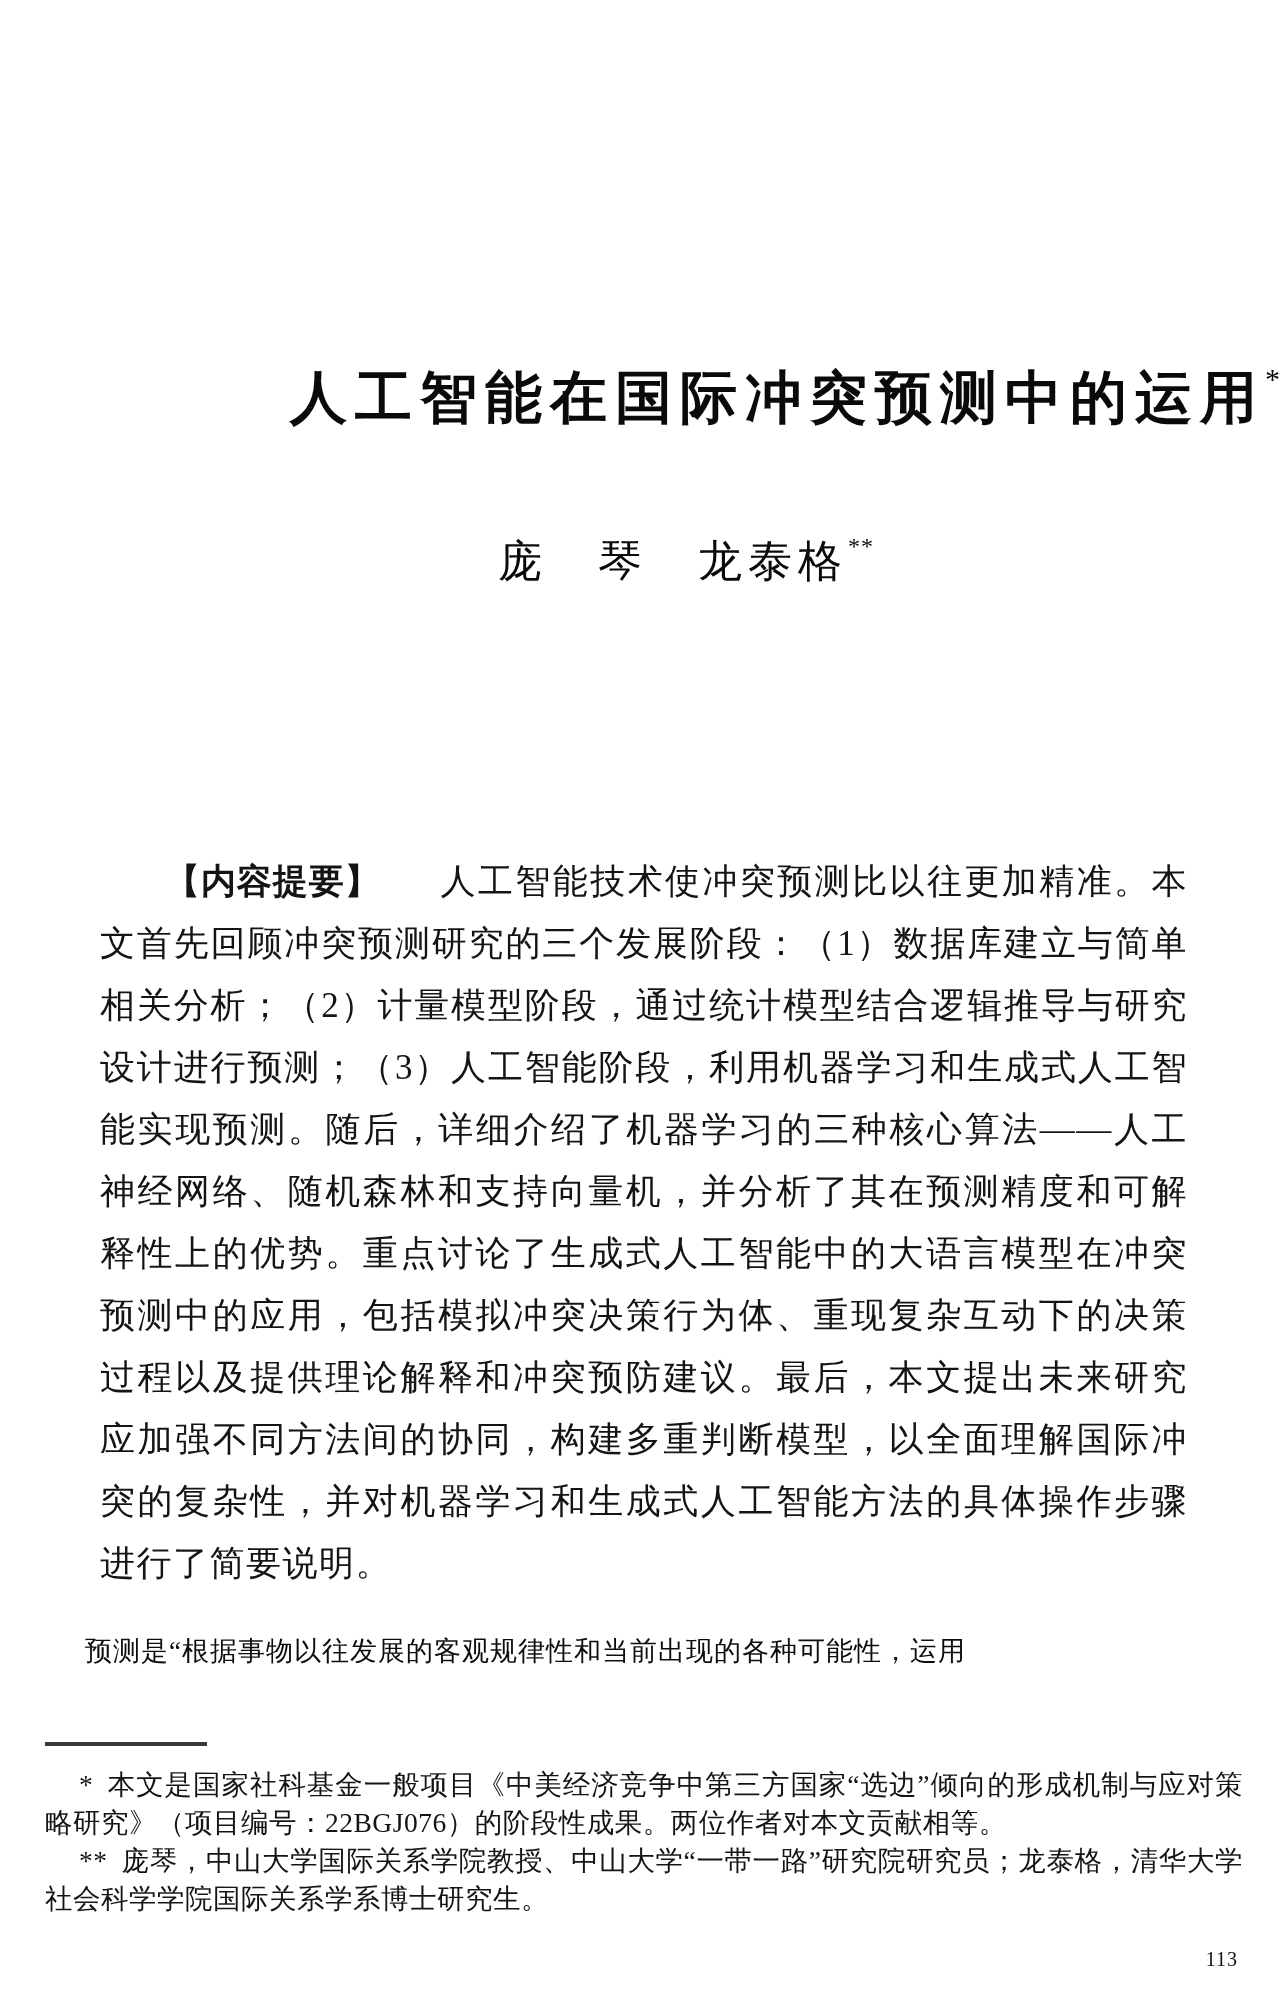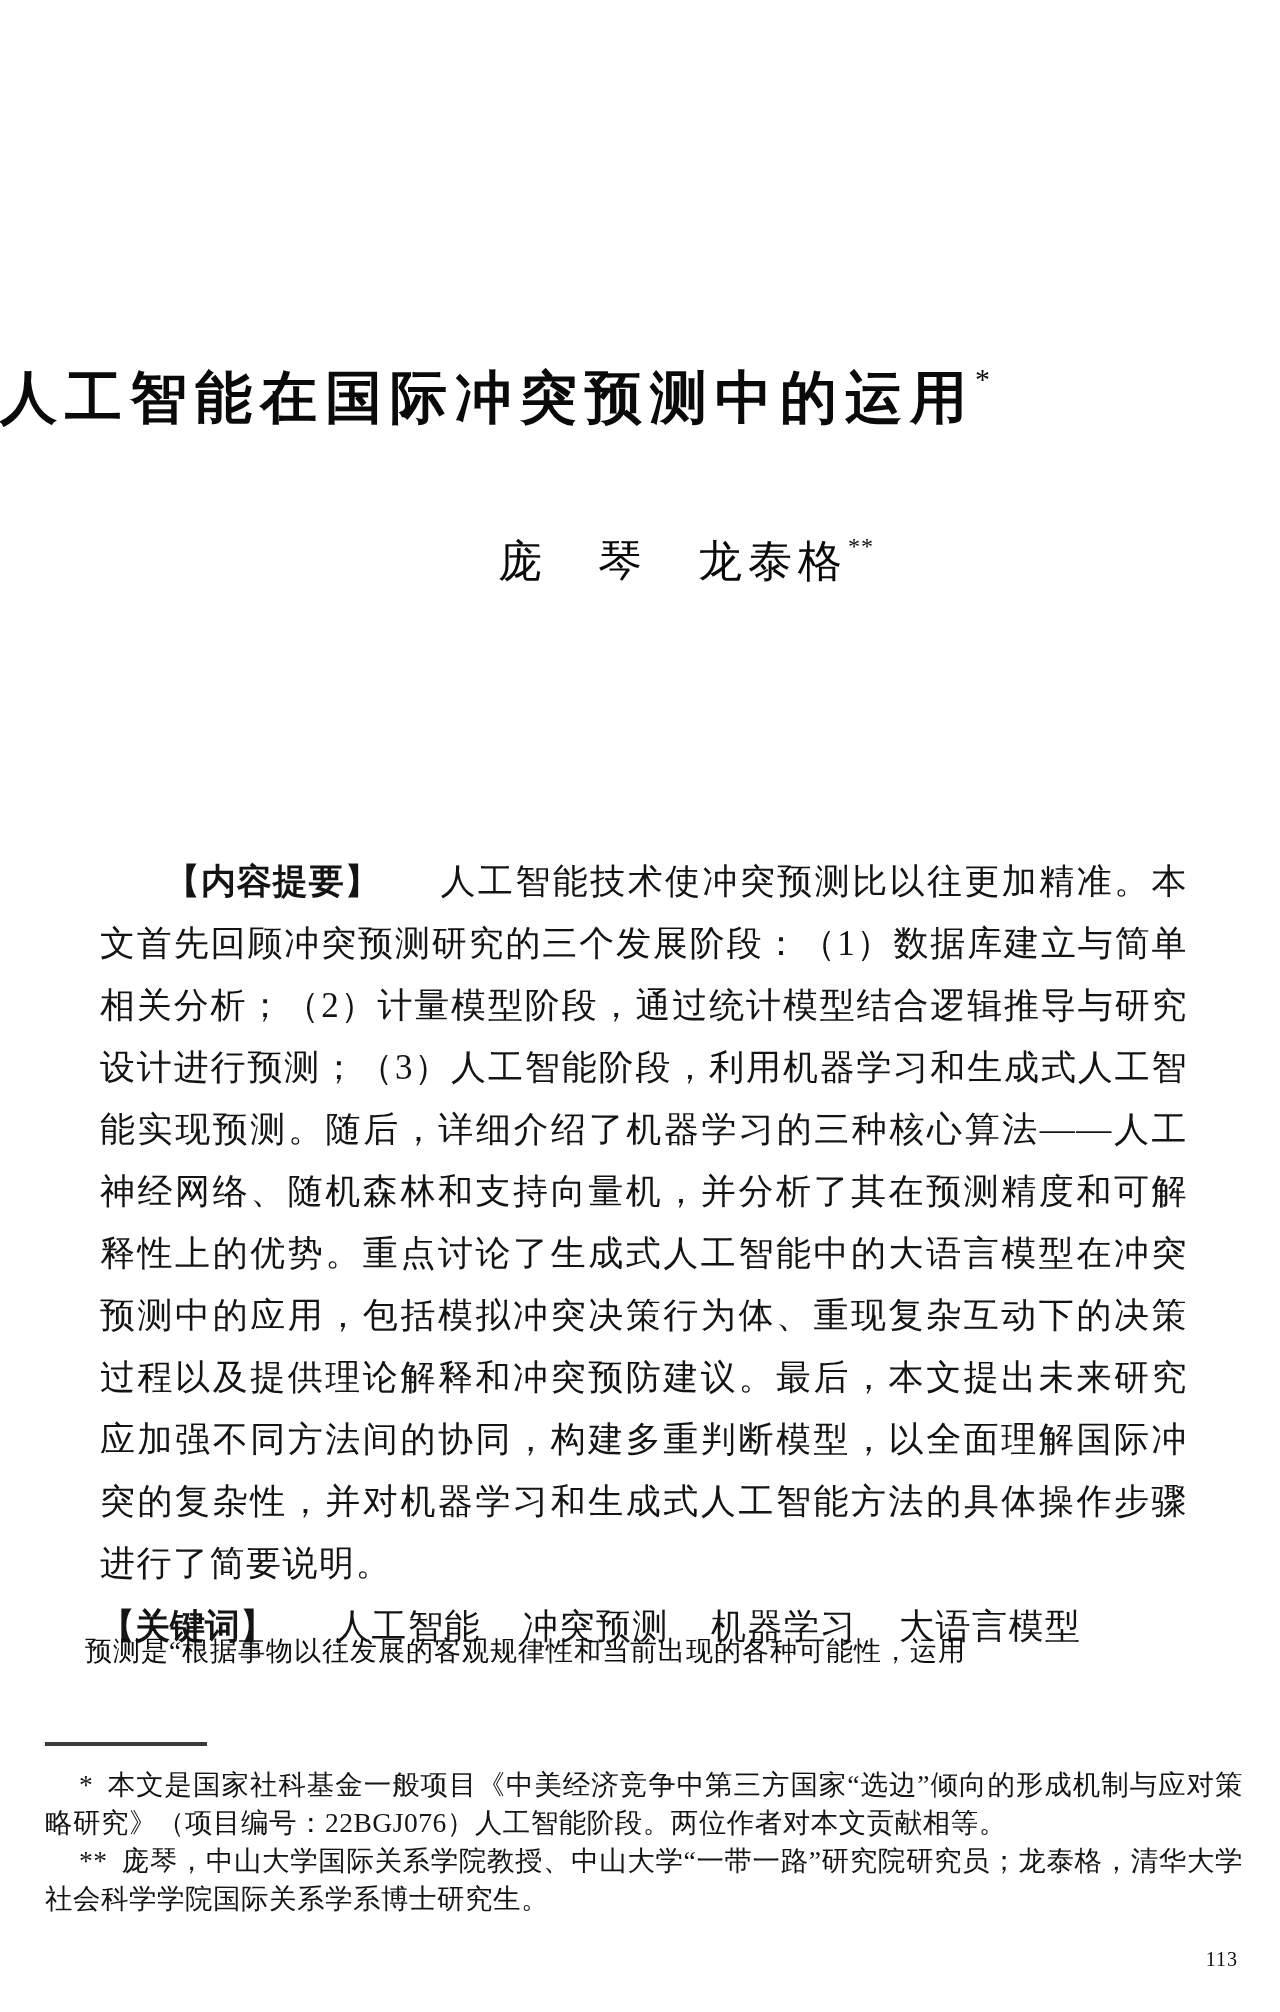--- a/index.html
+++ b/index.html
@@ -16,21 +16,21 @@
     position: absolute;
     inset: 0;
     background: #ffffff;
   }
   .title {
     position: absolute;
     top: 362px;
     left: 0;
     width: 100%;
     margin: 0;
-    text-align: left;
+    text-align: right;
     font-size: 57px;
     font-weight: 700;
     letter-spacing: 8px;
     line-height: 1.15;
     color: #0a0a0a;
     white-space: nowrap;
   }
   .title sup {
     font-size: 30px;
     letter-spacing: 0;
@@ -138,29 +138,26 @@
 <body>
 
 <div class="page">
 
   <h1 class="title"><span>人工智能在国际冲突预测中的运用</span><sup>*</sup></h1>
 
   <div class="authors"><span>庞　琴　龙泰格</span><sup>**</sup></div>
 
   <div class="abstract-block">
     <p class="abstract-para"><span class="block-label">【内容提要】</span><span>人工智能技术使冲突预测比以往更加精准。本文首先回顾冲突预测研究的三个发展阶段：（1）数据库建立与简单相关分析；（2）计量模型阶段，通过统计模型结合逻辑推导与研究设计进行预测；（3）人工智能阶段，利用机器学习和生成式人工智能实现预测。随后，详细介绍了机器学习的三种核心算法——人工神经网络、随机森林和支持向量机，并分析了其在预测精度和可解释性上的优势。重点讨论了生成式人工智能中的大语言模型在冲突预测中的应用，包括模拟冲突决策行为体、重现复杂互动下的决策过程以及提供理论解释和冲突预防建议。最后，本文提出未来研究应加强不同方法间的协同，构建多重判断模型，以全面理解国际冲突的复杂性，并对机器学习和生成式人工智能方法的具体操作步骤进行了简要说明。</span></p>
-    <p class="keywords-line">
-      <span class="block-label">【关键词】</span><span class="keyword">人工智能</span><span class="keyword">冲突预测</span><span class="keyword">机器学习</span><span class="keyword">大语言模型</span>
-    </p>
   </div>
 
   <p class="body-para">预测是“根据事物以往发展的客观规律性和当前出现的各种可能性，运用</p>
 
   <div class="footnote-rule"></div>
 
   <div class="footnotes">
-    <p><span class="fn-marker">*</span><span>本文是国家社科基金一般项目《中美经济竞争中第三方国家“选边”倾向的形成机制与应对策略研究》（项目编号：22BGJ076）人工智能阶段。两位作者对本文贡献相等。</span></p>
+    <p><span class="fn-marker">*</span><span>本文是国家社科基金一般项目《中美经济竞争中第三方国家“选边”倾向的形成机制与应对策略研究》（项目编号：22BGJ076）的阶段性成果。两位作者对本文贡献相等。</span></p>
     <p><span class="fn-marker">**</span><span>庞琴，中山大学国际关系学院教授、中山大学“一带一路”研究院研究员；龙泰格，清华大学社会科学学院国际关系学系博士研究生。</span></p>
   </div>
 
   <div class="page-number">113</div>
 
 </div>
 
 </body></html>

